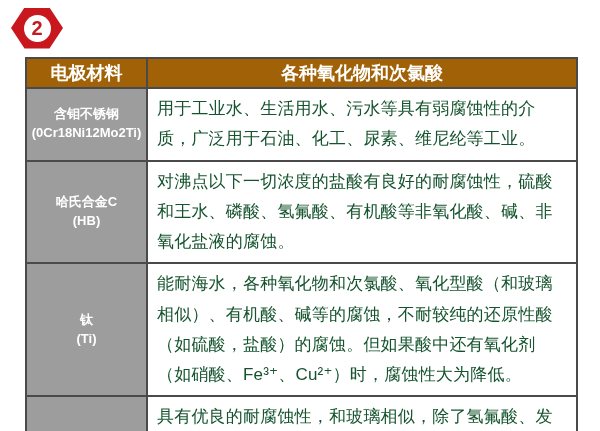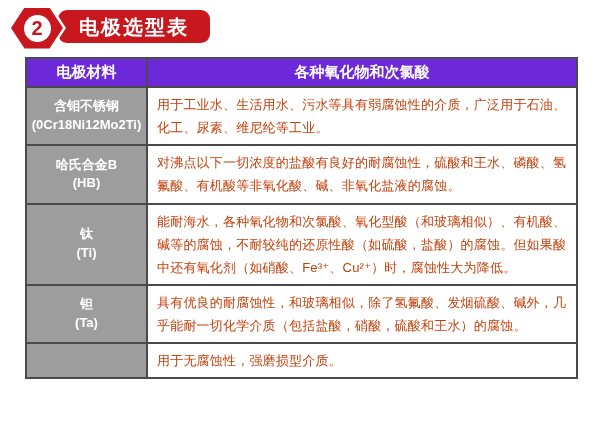--- a/index.html
+++ b/index.html
@@ -50,62 +50,59 @@
   
   .tbl-wrap { position: absolute; left: 25px; top: 57px; width: 553px; }
   table {
     width: 100%;
     border-collapse: collapse;
     table-layout: fixed;
   }
   th, td { border: 2px solid #4a4a4a; }
   col.c-mat { width: 121px; }
   th {
-    background: #6d28d9;
+    background: #a16207;
     color: #ffffff;
-    font-size: 15px;
+    font-size: 18px;
     font-weight: bold;
     text-align: center;
     height: 29px;
     padding: 2px 4px;
   }
   td.mat {
     background: #9d9d9d;
     color: #ffffff;
     font-size: 13px;
     font-weight: bold;
     text-align: center;
     padding: 3px 2px;
     line-height: 1.45;
   }
   td.desc {
     background: #ffffff;
-    color: #c2410c;
-    font-size: 13px;
+    color: #14532d;
+    font-size: 17px;
     text-align: left;
     padding: 5px 9px;
     line-height: 1.78;
     letter-spacing: 0.2px;
   }
   tr.r1 td { height: 50px; margin-top: 35px; }
   tr.r2 td { height: 42px; }
   tr.r3 td { height: 66px; }
   tr.r4 td { height: 76px; }
   tr.r5 td { height: 43px; }
   tr.r6 td { height: 23px; }
 </style>
 </head>
 <body>
 
 <div class="page">
 
   <div class="header">
-    <div class="banner">
-      <span class="banner-title">电极选型表</span>
-    </div>
     <div class="hex-outer">
       <div class="hex-inner">
         <div class="hex-circle">
           <span class="hex-number">2</span>
         </div>
       </div>
     </div>
   </div>
 
   <div class="tbl-wrap">
@@ -123,21 +120,21 @@
       <tbody>
         <tr class="r1">
           <td class="mat">
             <div>含钼不锈钢</div>
             <div>(0Cr18Ni12Mo2Ti)</div>
           </td>
           <td class="desc">用于工业水、生活用水、污水等具有弱腐蚀性的介质，广泛用于石油、化工、尿素、维尼纶等工业。</td>
         </tr>
         <tr class="r2">
           <td class="mat">
-            <div>哈氏合金B</div>
+            <div>哈氏合金C</div>
             <div>(HB)</div>
           </td>
           <td class="desc">对沸点以下一切浓度的盐酸有良好的耐腐蚀性，硫酸和王水、磷酸、氢氟酸、有机酸等非氧化酸、碱、非氧化盐液的腐蚀。</td>
         </tr>
         <tr class="r4">
           <td class="mat">
             <div>钛</div>
             <div>(Ti)</div>
           </td>
           <td class="desc">能耐海水，各种氧化物和次氯酸、氧化型酸（和玻璃相似）、有机酸、碱等的腐蚀，不耐较纯的还原性酸（如硫酸，盐酸）的腐蚀。但如果酸中还有氧化剂（如硝酸、Fe³⁺、Cu²⁺）时，腐蚀性大为降低。</td>

